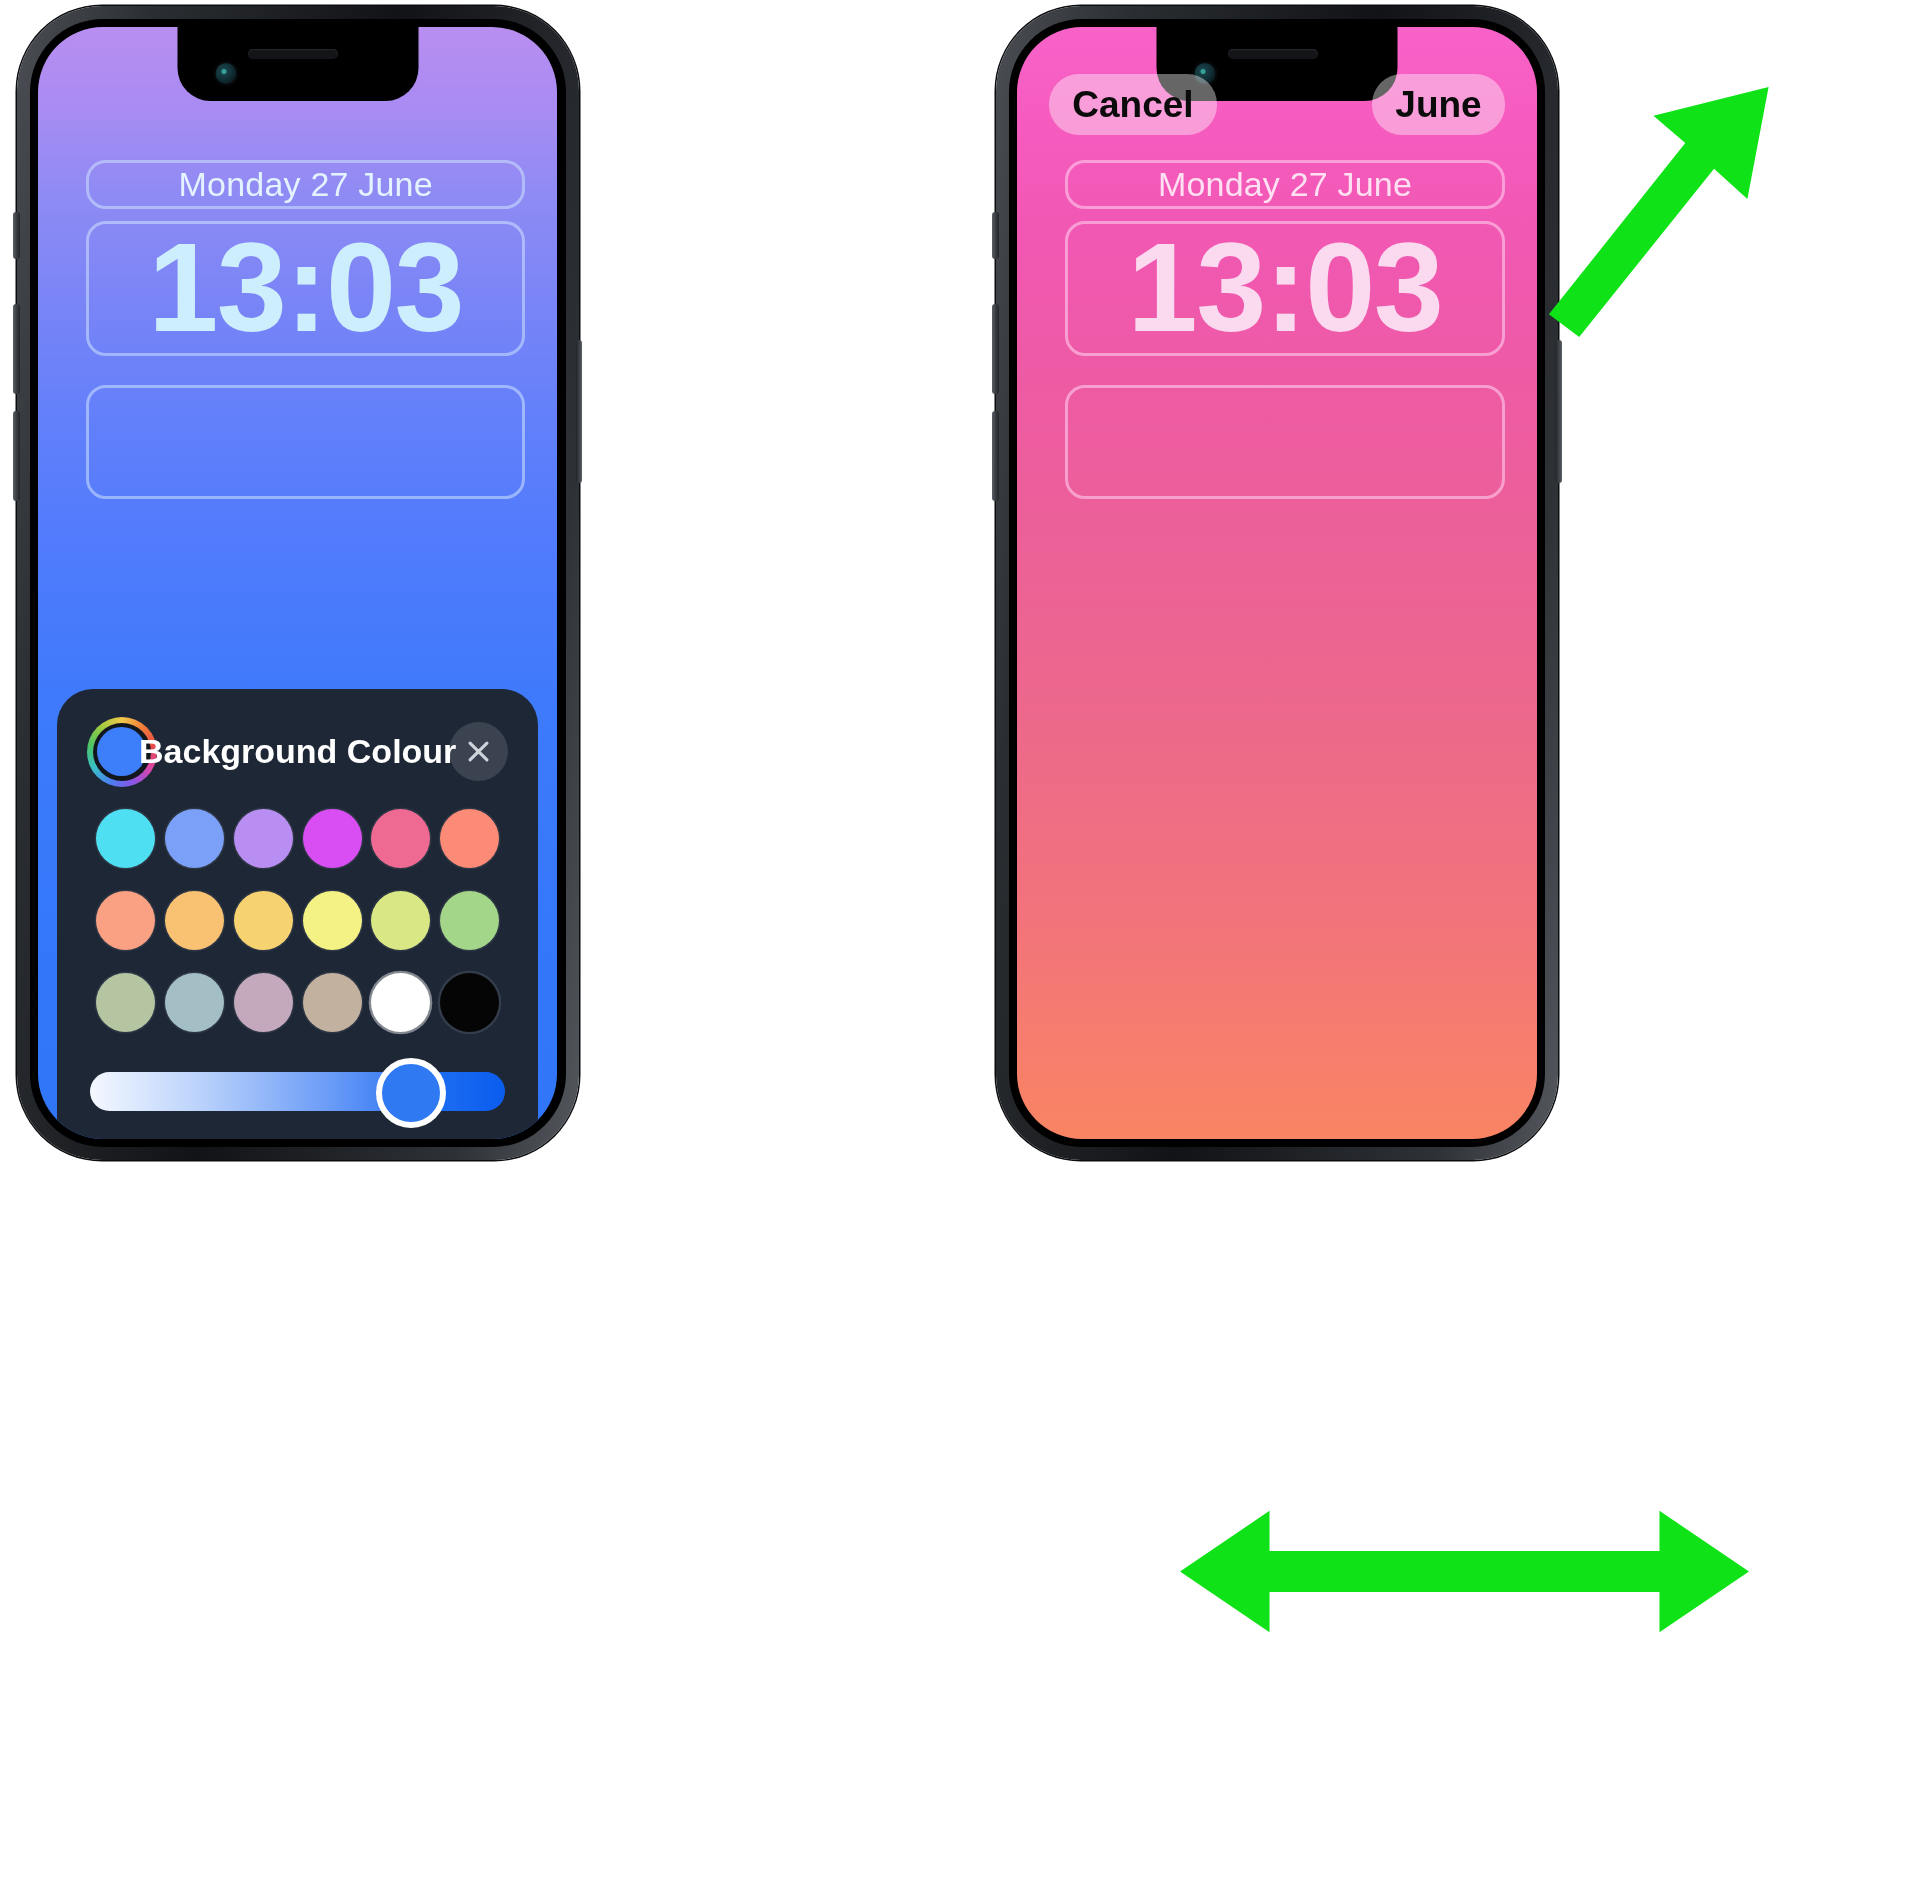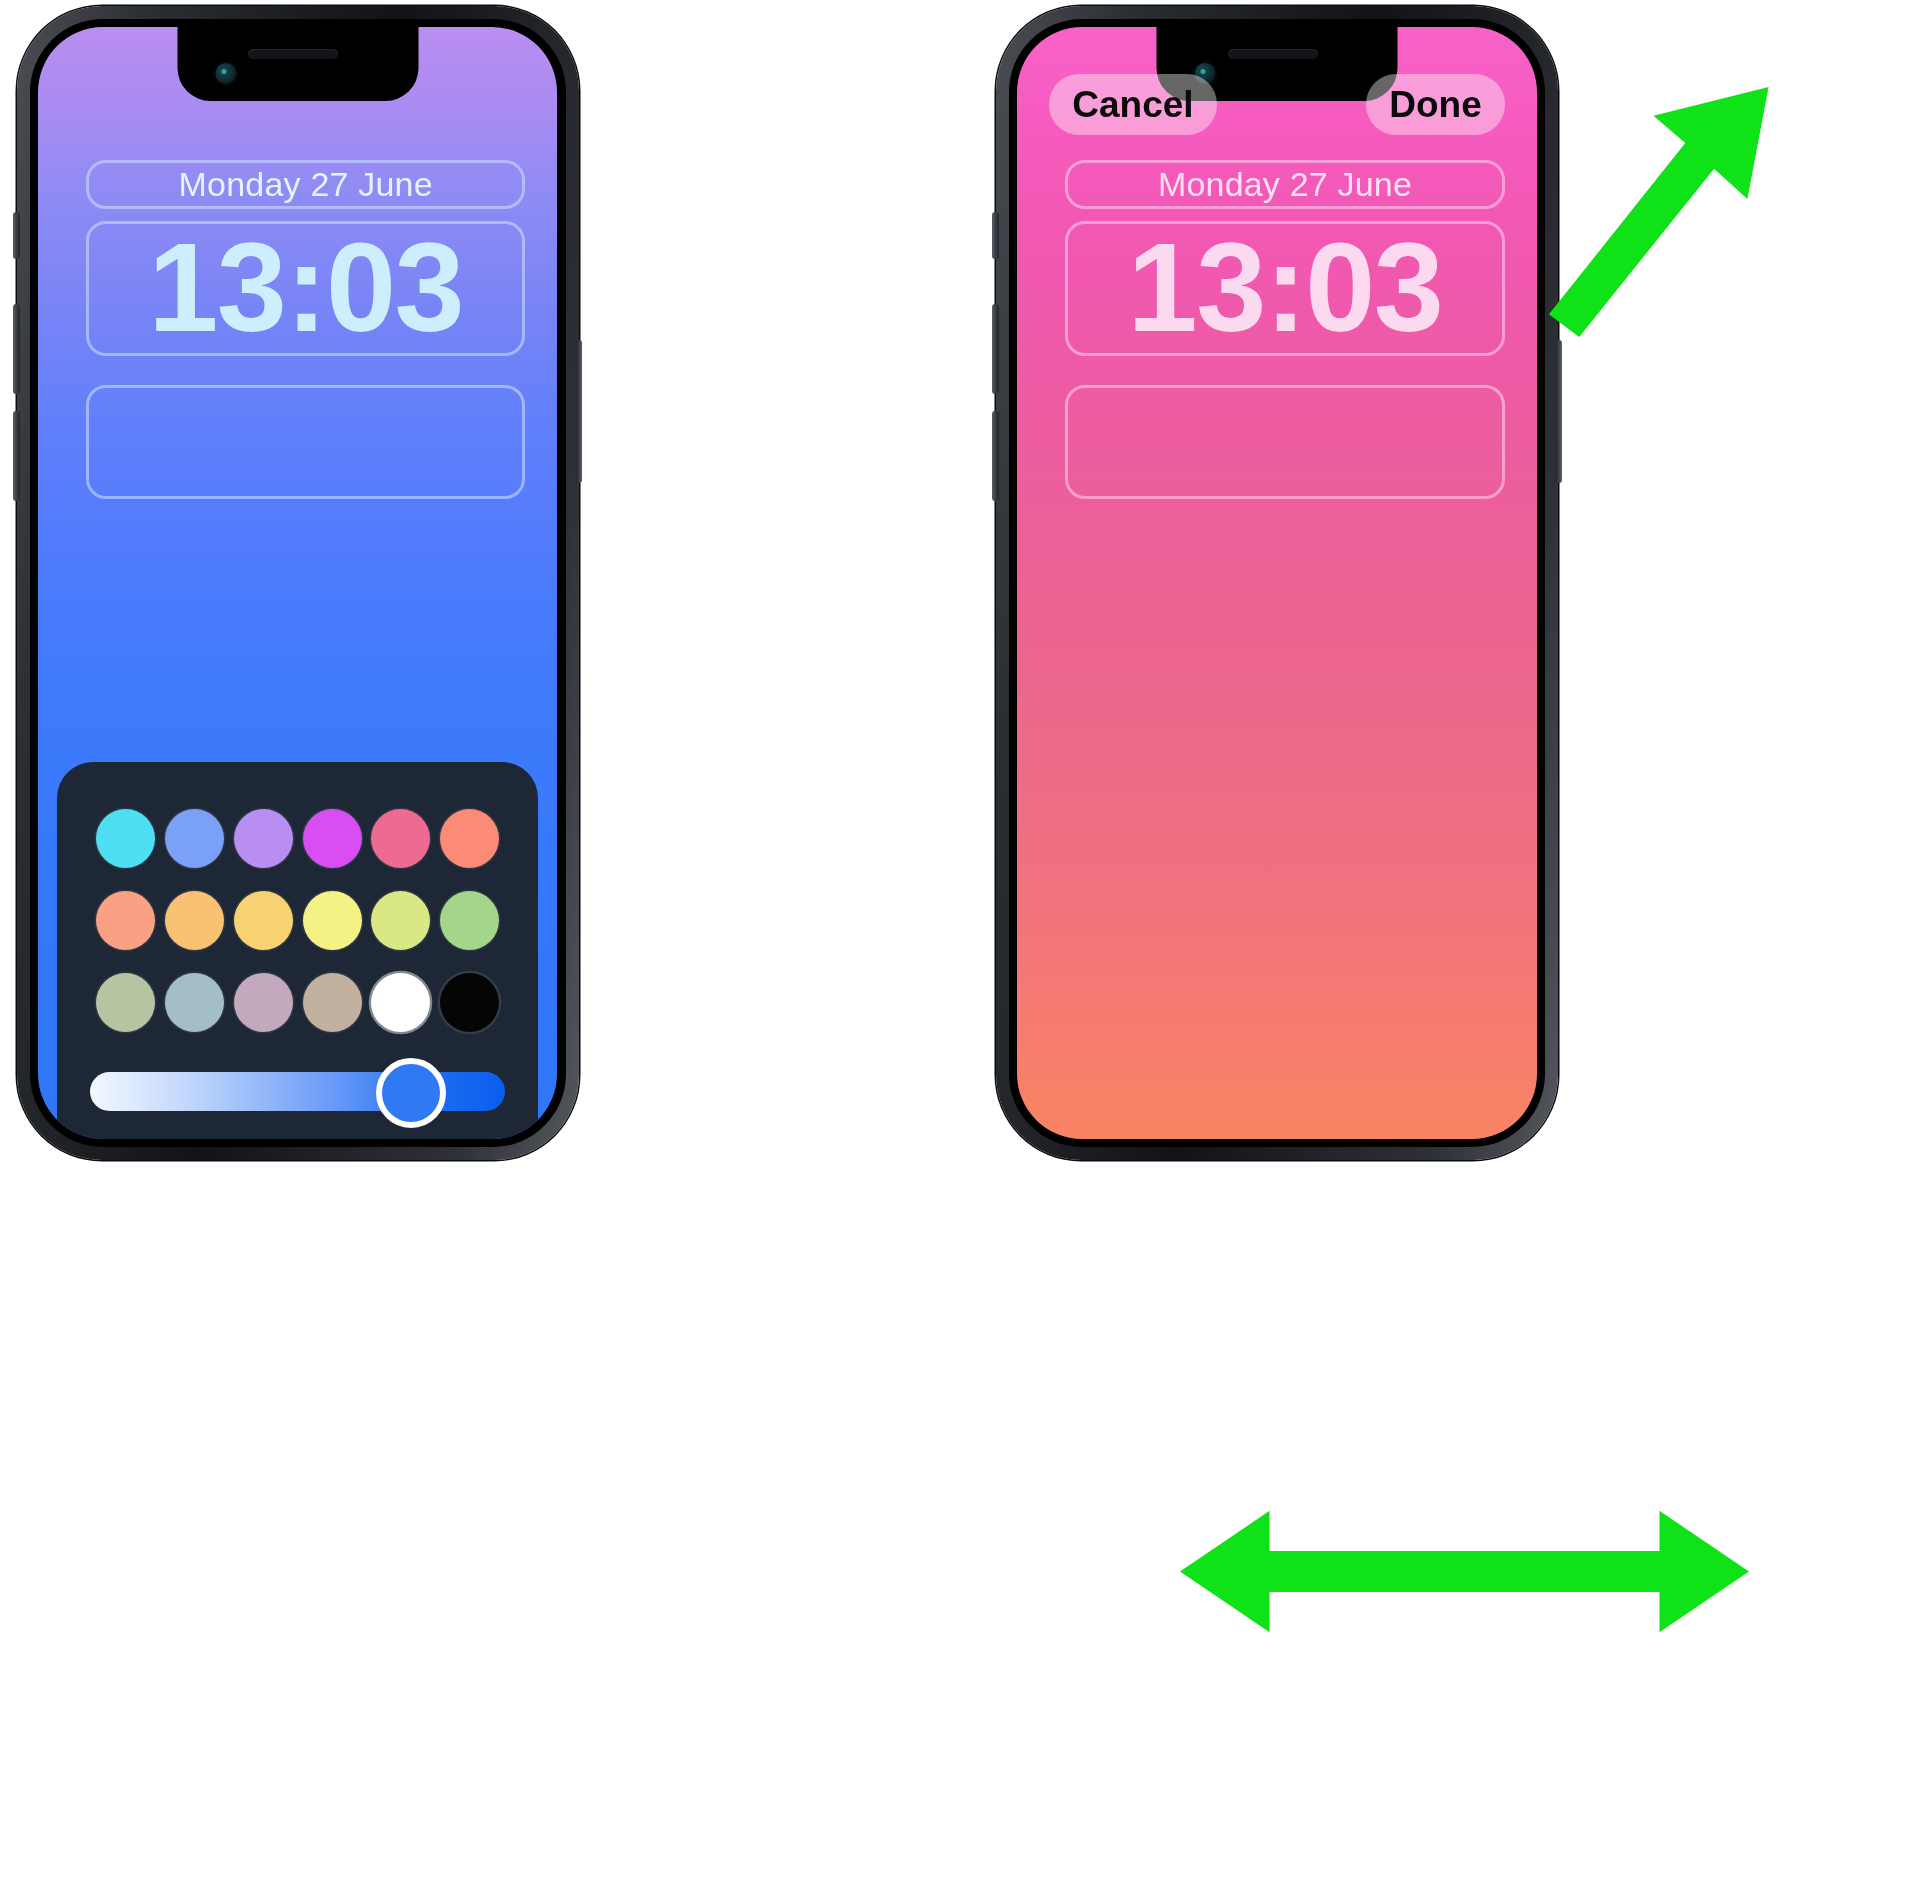--- a/index.html
+++ b/index.html
@@ -282,20 +282,29 @@
             </div>
             <div class="widget-box clock-box">
               <span class="clock-text">13:03</span>
             </div>
             <div class="widget-box blank-box">
               <span></span>
             </div>
           </div>
 
           <div class="sheet">
+            <div class="sheet-head">
+              <div class="wheel"></div>
+              <div class="sheet-title">Background Colour</div>
+              <div class="close-btn">
+                <svg viewBox="0 0 24 24">
+                  <path d="M5 5 L19 19 M19 5 L5 19" stroke="#cfd4db" stroke-width="2.6" stroke-linecap="round" fill="none"></path>
+                </svg>
+              </div>
+            </div>
 
             <div class="swatch-grid">
               <div class="swatch" style="background:#4ee0f2"></div>
               <div class="swatch" style="background:#7aa0f7"></div>
               <div class="swatch" style="background:#b98ef2"></div>
               <div class="swatch" style="background:#d94ef2"></div>
               <div class="swatch" style="background:#ef6a92"></div>
               <div class="swatch" style="background:#fb8a77"></div>
               <div class="swatch" style="background:#fba183"></div>
               <div class="swatch" style="background:#f9c172"></div>
@@ -332,21 +341,21 @@
       <div class="screen">
         <div class="wall pink">
 
           <div class="notch">
             <div class="speaker"></div>
             <div class="camera"></div>
           </div>
 
           <div class="topbar">
             <div class="pill-btn">Cancel</div>
-            <div class="pill-btn">Done</div>
+            <div class="pill-btn">June</div>
           </div>
 
           <div class="lock-content">
             <div class="widget-box date-box">
               <span class="date-text">Monday 27 June</span>
             </div>
             <div class="widget-box clock-box">
               <span class="clock-text">13:03</span>
             </div>
             <div class="widget-box blank-box">

